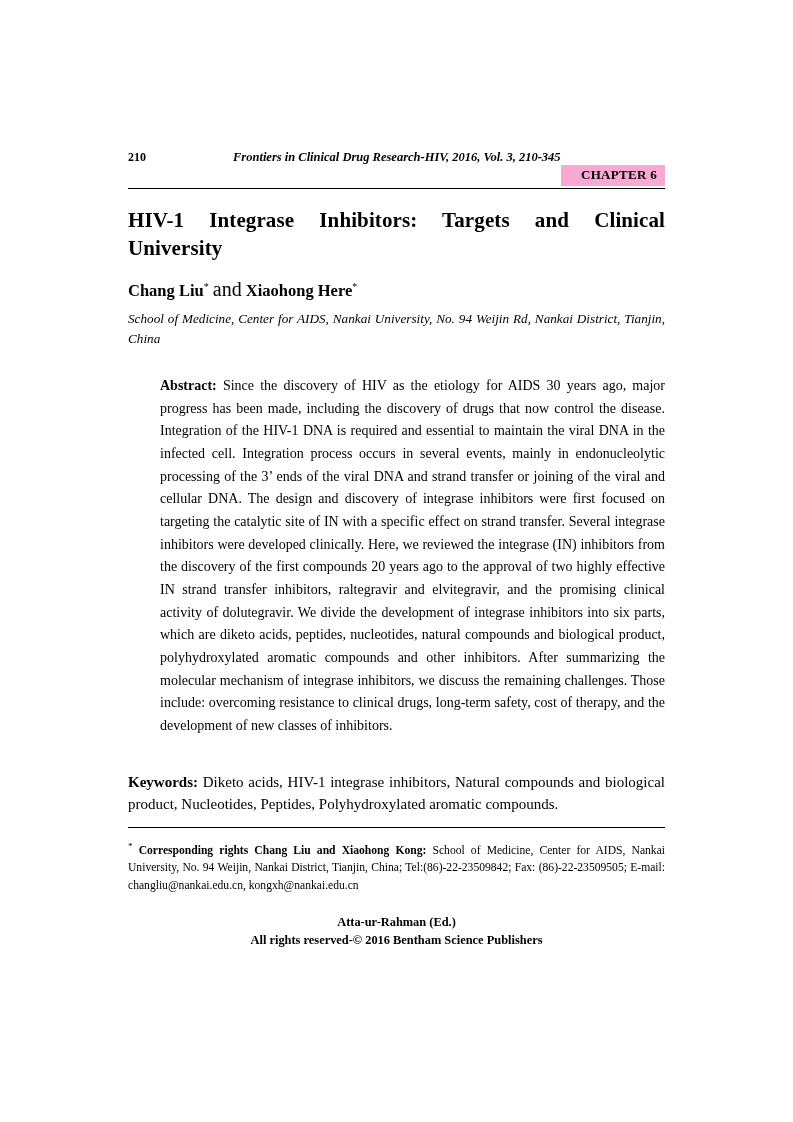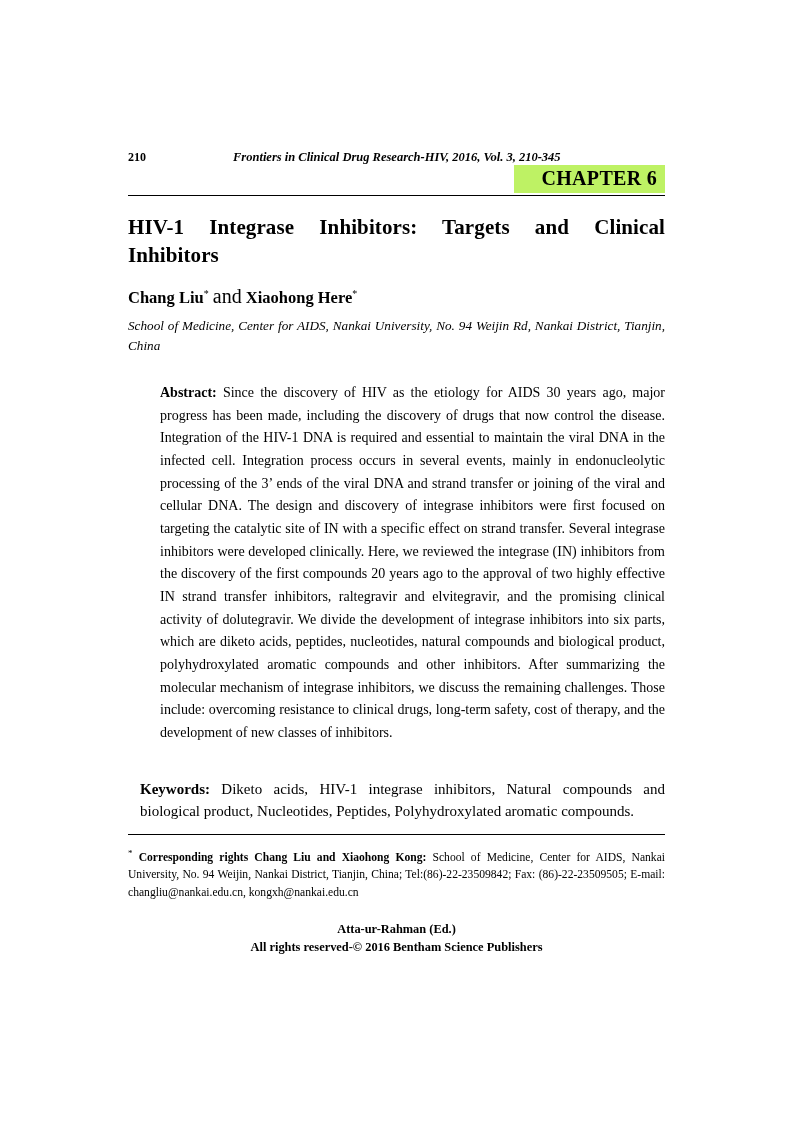--- a/index.html
+++ b/index.html
@@ -48,25 +48,25 @@
     white-space: nowrap;
   }
 
   
   .chapter-bar {
     display: flex;
     justify-content: flex-end;
     margin-bottom: 2px;
   }
   .chapter-label {
-    background: #bef264;
-    font-weight: bold;
-    font-size: 20px;
+    background: #f9a8d4;
+    font-weight: bold;
+    font-size: 13px;
     letter-spacing: .3px;
-    padding: 2px 8px 3px 28px;
+    padding: 2px 8px 3px 20px;
   }
   .rule {
     border-bottom: 1.3px solid #000;
     margin-bottom: 18px;
   }
 
   
   h1.title {
     font-size: 21px;
     font-weight: bold;
@@ -114,21 +114,21 @@
     font-size: 14px;
     line-height: 1.62;
     text-align: justify;
   }
   .abstract b {
     font-weight: bold;
   }
 
   
   .keywords {
-    margin: 34px 0 0 12px;
+    margin: 34px 0 0 0;
     font-size: 15px;
     line-height: 1.45;
     text-align: justify;
   }
   .keywords b {
     font-weight: bold;
   }
 
   
   .footnote-rule {
@@ -169,21 +169,21 @@
       <span class="journal">Frontiers in Clinical Drug Research-HIV, 2016, Vol. 3, 210-345</span>
     </div>
 
     <div class="chapter-bar">
       <span class="chapter-label">CHAPTER 6</span>
     </div>
     <div class="rule"></div>
 
     <h1 class="title">
       <span class="ln justify">HIV-1 Integrase Inhibitors: Targets and Clinical</span>
-      <span class="ln">Inhibitors</span>
+      <span class="ln">University</span>
     </h1>
 
     <p class="authors">
       <span>Chang Liu</span><sup class="star">*</sup>
       <span class="conj">and</span>
       <span>Xiaohong Here</span><sup class="star">*</sup>
     </p>
 
     <p class="affiliation">School of Medicine, Center for AIDS, Nankai University, No. 94 Weijin Rd, Nankai District, Tianjin, China</p>
 

